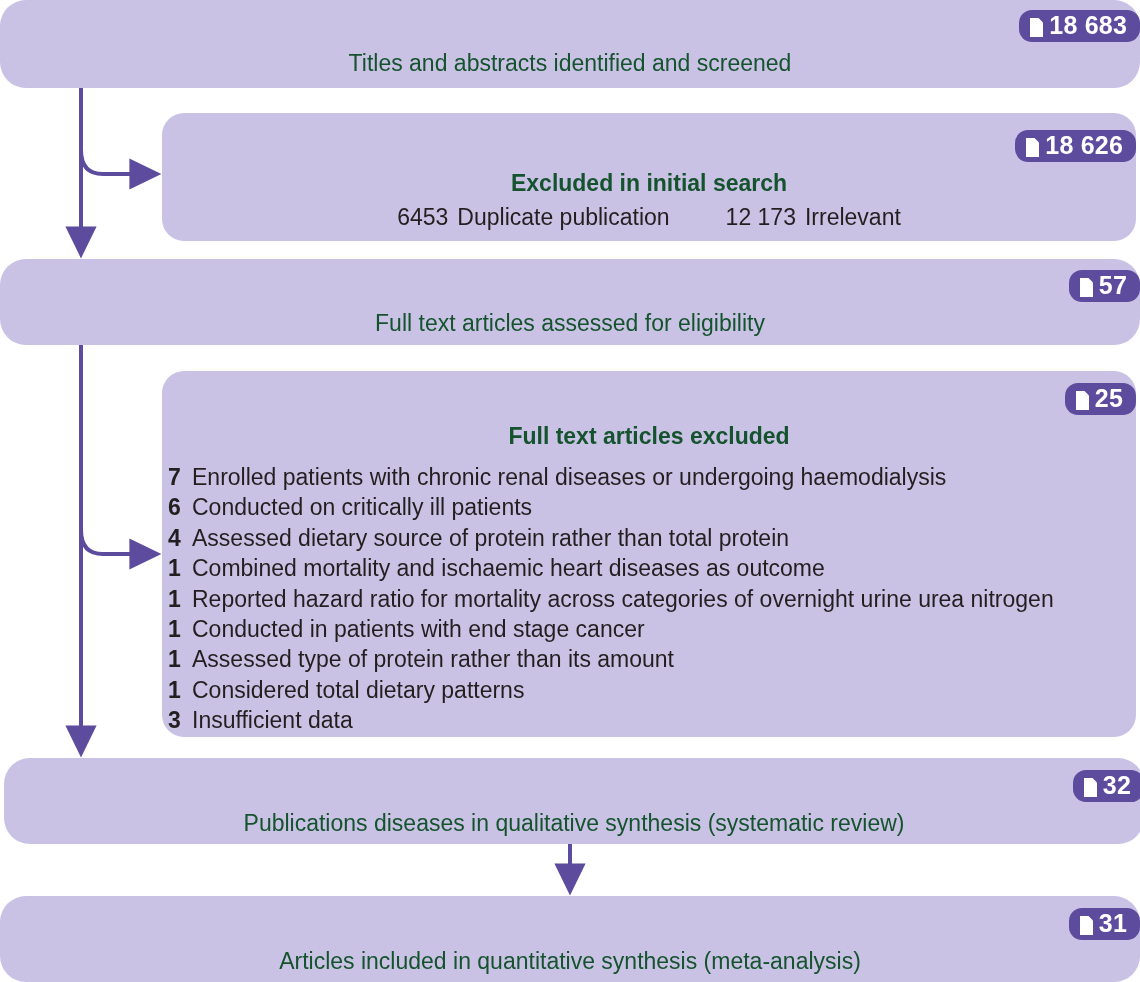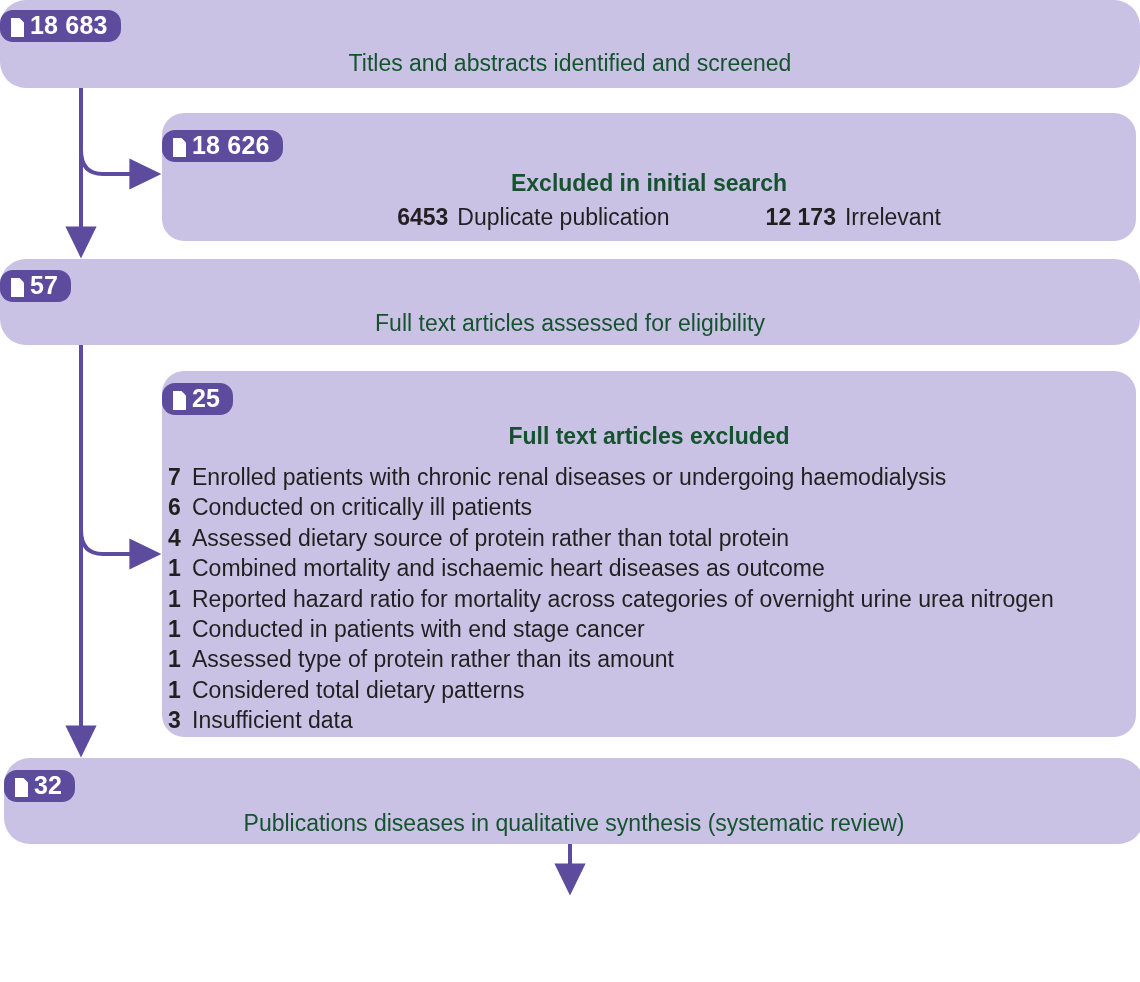--- a/index.html
+++ b/index.html
@@ -39,21 +39,21 @@
     border-radius: 22px;
     box-sizing: border-box;
   }
   .node.full {
     border-radius: 26px;
   }
 
   
   .badge-row {
     display: flex;
-    justify-content: flex-start;
+    justify-content: flex-end;
   }
   .badge {
     display: inline-flex;
     align-items: center;
     gap: 5px;
     background: #5d4b9e;
     color: #ffffff;
     border-radius: 13px;
     padding: 3px 13px 4px 10px;
     font-size: 25px;
@@ -109,22 +109,21 @@
     margin-top: 7px;
     font-size: 23px;
     color: #231f20;
   }
   .pair {
     display: inline-flex;
     align-items: baseline;
     gap: 9px;
   }
   .pair .num {
-    font-weight: bold;
-    margin-left: 40px;
+    font-weight: normal;
   }
 
   
   #box-assessed {
     left: 0px;
     top: 259px;
     width: 1140px;
     height: 86px;
     padding-top: 11px;
   }
@@ -320,14 +319,27 @@
           <svg viewBox="0 0 15 19" width="15" height="19" aria-hidden="true">
             <path d="M1,0 L9.5,0 L14,4.6 L14,19 L1,19 Z" fill="#ffffff"></path>
           </svg>
         </span>
         <span class="count">32</span>
       </span>
     </div>
     <div class="caption">Publications diseases in qualitative synthesis (systematic review)</div>
   </div>
 
+  <div class="node full" id="box-quantitative">
+    <div class="badge-row">
+      <span class="badge">
+        <span class="doc-icon">
+          <svg viewBox="0 0 15 19" width="15" height="19" aria-hidden="true">
+            <path d="M1,0 L9.5,0 L14,4.6 L14,19 L1,19 Z" fill="#ffffff"></path>
+          </svg>
+        </span>
+        <span class="count">31</span>
+      </span>
+    </div>
+    <div class="caption">Articles included in quantitative synthesis (meta-analysis)</div>
+  </div>
 
 </div>
 
 </body></html>

